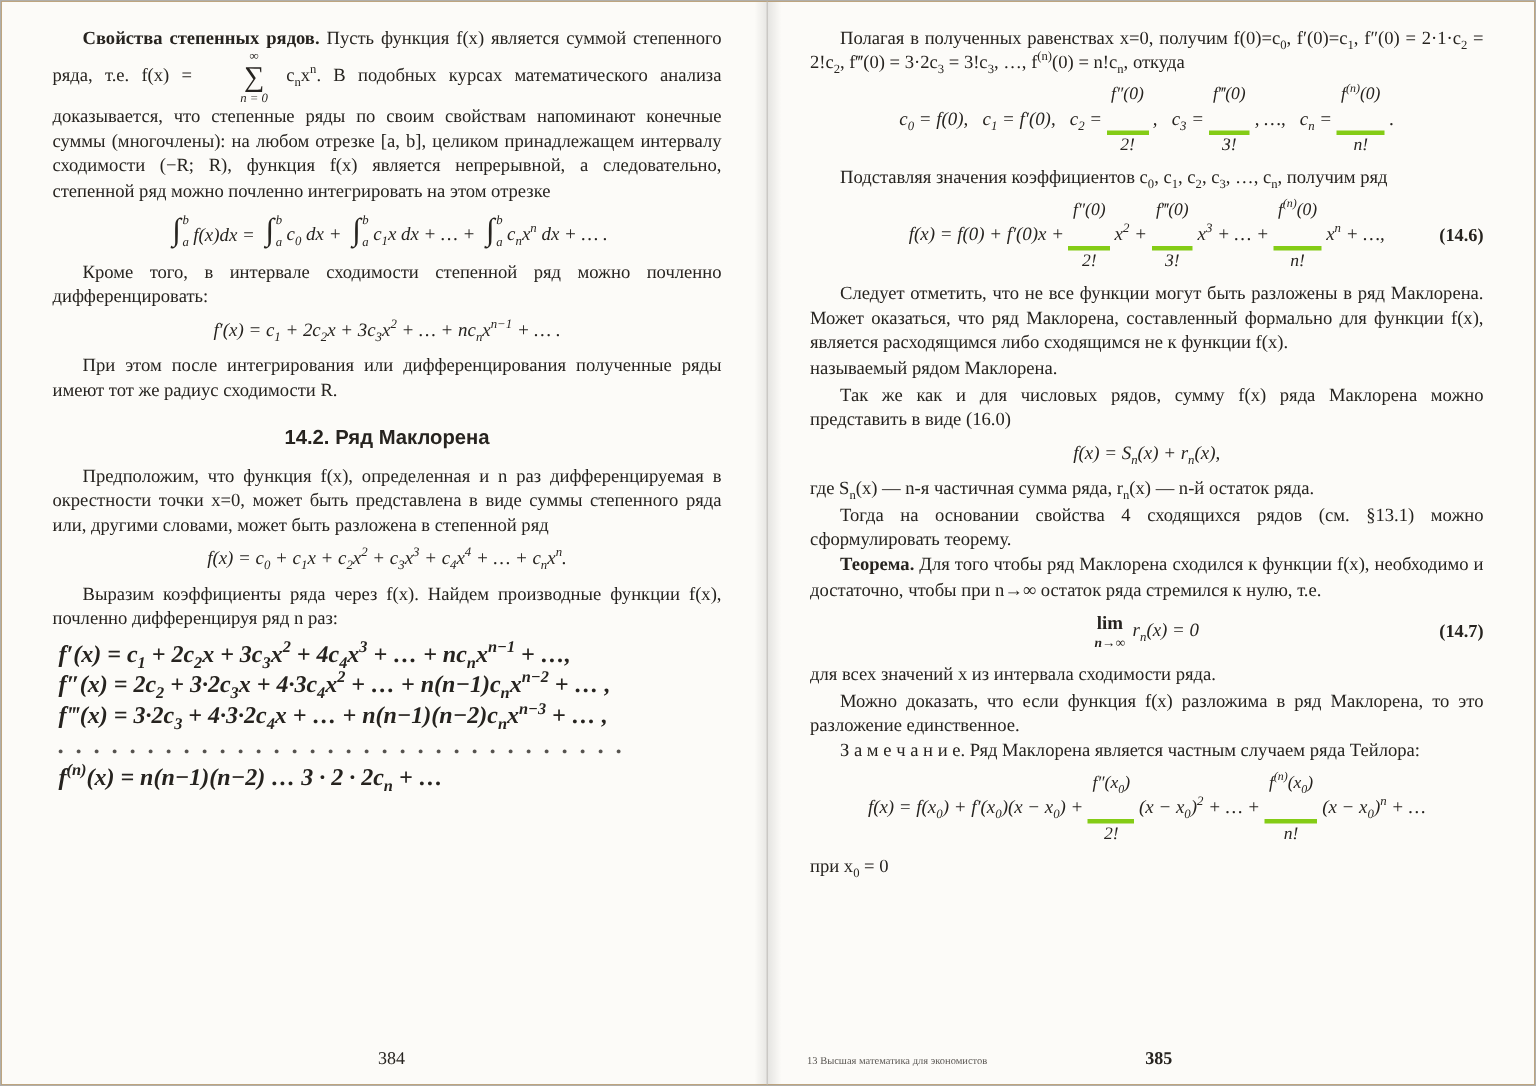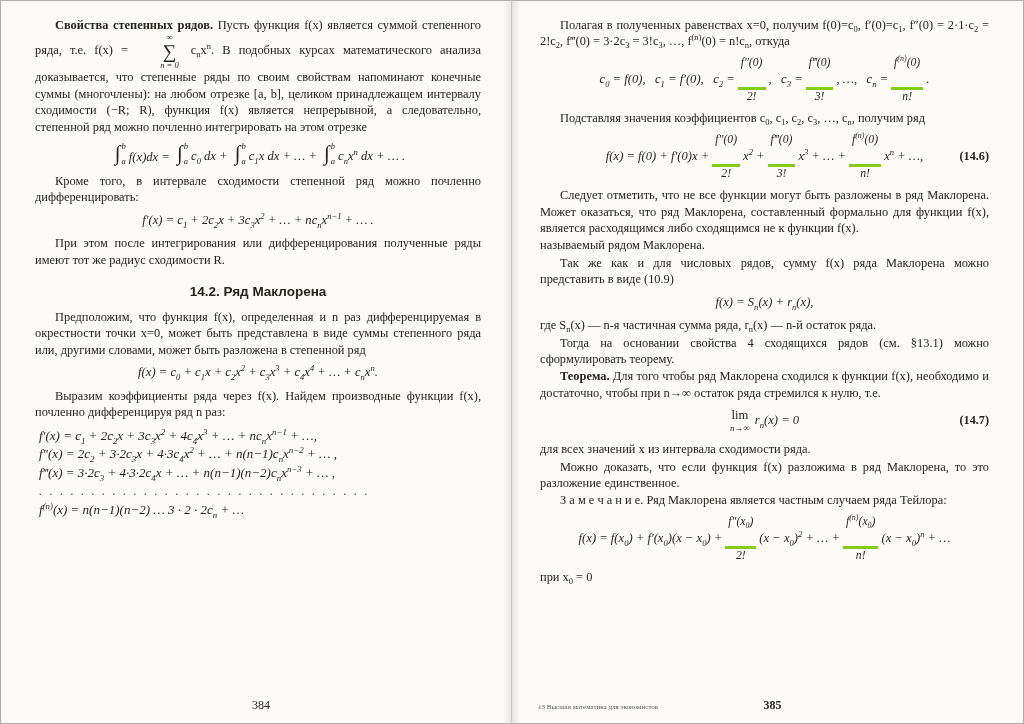--- a/index.html
+++ b/index.html
@@ -38,24 +38,24 @@
   }
   .frac { display:inline-block; vertical-align:middle; text-align:center; margin:0 3px; line-height:1.05; font-size:0.93em; }
   .frac .num { display:block; border-bottom:3px solid #84cc16; padding:0 3px 18px; }
   .frac .den { display:block; padding-top:1px; }
   .bigop { display:inline-block; vertical-align:middle; text-align:center; line-height:1; margin:0 4px; font-style:normal; }
   .bigop .above, .bigop .below { display:block; font-size:8.5px; font-style:italic; }
   .bigop .sign { display:block; font-size:19px; }
   .intwrap { display:inline-flex; align-items:center; margin:0 1px 0 4px; }
   .isign { font-size:21px; font-style:normal; line-height:1; }
   .ilims { display:inline-flex; flex-direction:column; justify-content:space-between; height:24px; font-size:8.5px; margin:0 2px 0 1px; line-height:1; font-style:italic; }
-  .limop { display:inline-block; text-align:center; vertical-align:middle; margin-right:5px; }
+  .limop { display:inline-block; text-align:center; vertical-align:middle; margin-right:5px;font-weight:bold; }
   .limop .w { display:block; font-style:normal; }
   .limop .u { display:block; font-size:9px; margin-top:-1px; }
-  .deriv-block { margin:7px 0 7px 4px; font-style:italic; font-size:13px; }
+  .deriv-block { margin:7px 0 7px 4px; font-style:italic; font-size:16px;font-weight:bold; }
   .deriv-block > div { margin:2.5px 0; text-align:left; text-indent:0; }
   .dots-row { letter-spacing:2px; color:#55524e; }
   .h-section {
     text-align:center; text-indent:0;
     font-family:"Liberation Sans","DejaVu Sans",sans-serif;
     font-weight:bold; font-size:13.5px; margin:16px 0 10px 0;
   }
   .pagenum { position:absolute; bottom:10px; left:0; right:0; text-align:center; font-size:12px;padding-left:10px; }
   .pagenum-right { font-weight:bold; }
   .footer-note { position:absolute; bottom:12px; left:26px; font-size:7px; color:#5a5753; }
@@ -145,21 +145,21 @@
       <span>f(x) = f(0) + f′(0)x +</span><span class="frac"><span class="num">f″(0)</span><span class="den">2!</span></span><span>x<sup>2</sup> +</span><span class="frac"><span class="num">f‴(0)</span><span class="den">3!</span></span><span>x<sup>3</sup> + … +</span><span class="frac"><span class="num">f<sup>(n)</sup>(0)</span><span class="den">n!</span></span><span>x<sup>n</sup> + …,</span>
       <span class="eq-tag">(14.6)</span>
     </div>
 
     <p>Следует отметить, что не все функции могут быть разложены в ряд Маклорена. Может оказаться, что ряд Маклорена, составленный формально для функции f(x), является расходящимся либо сходящимся не к функции f(x).</p>
 
     <p style="text-indent:0;">
       <span>называемый </span><span class="it">рядом Маклорена.</span>
     </p>
 
-    <p>Так же как и для числовых рядов, сумму f(x) ряда Маклорена можно представить в виде (10.9)</p>
+    <p>Так же как и для числовых рядов, сумму f(x) ряда Маклорена можно представить в виде (16.0)</p>
 
     <div class="formula">f(x) = S<sub>n</sub>(x) + r<sub>n</sub>(x),</div>
 
     <p style="text-indent:0;">где S<sub>n</sub>(x) — n-я частичная сумма ряда, r<sub>n</sub>(x) — n-й остаток ряда.</p>
 
     <p>Тогда на основании свойства 4 сходящихся рядов (см. §13.1) можно сформулировать теорему.</p>
 
     <p>
       <span class="bold">Теорема.</span><span class="it"> Для того чтобы ряд Маклорена сходился к функции f(x), необходимо и достаточно, чтобы при n→∞ остаток ряда стремился к нулю, т.е.</span>
     </p>

